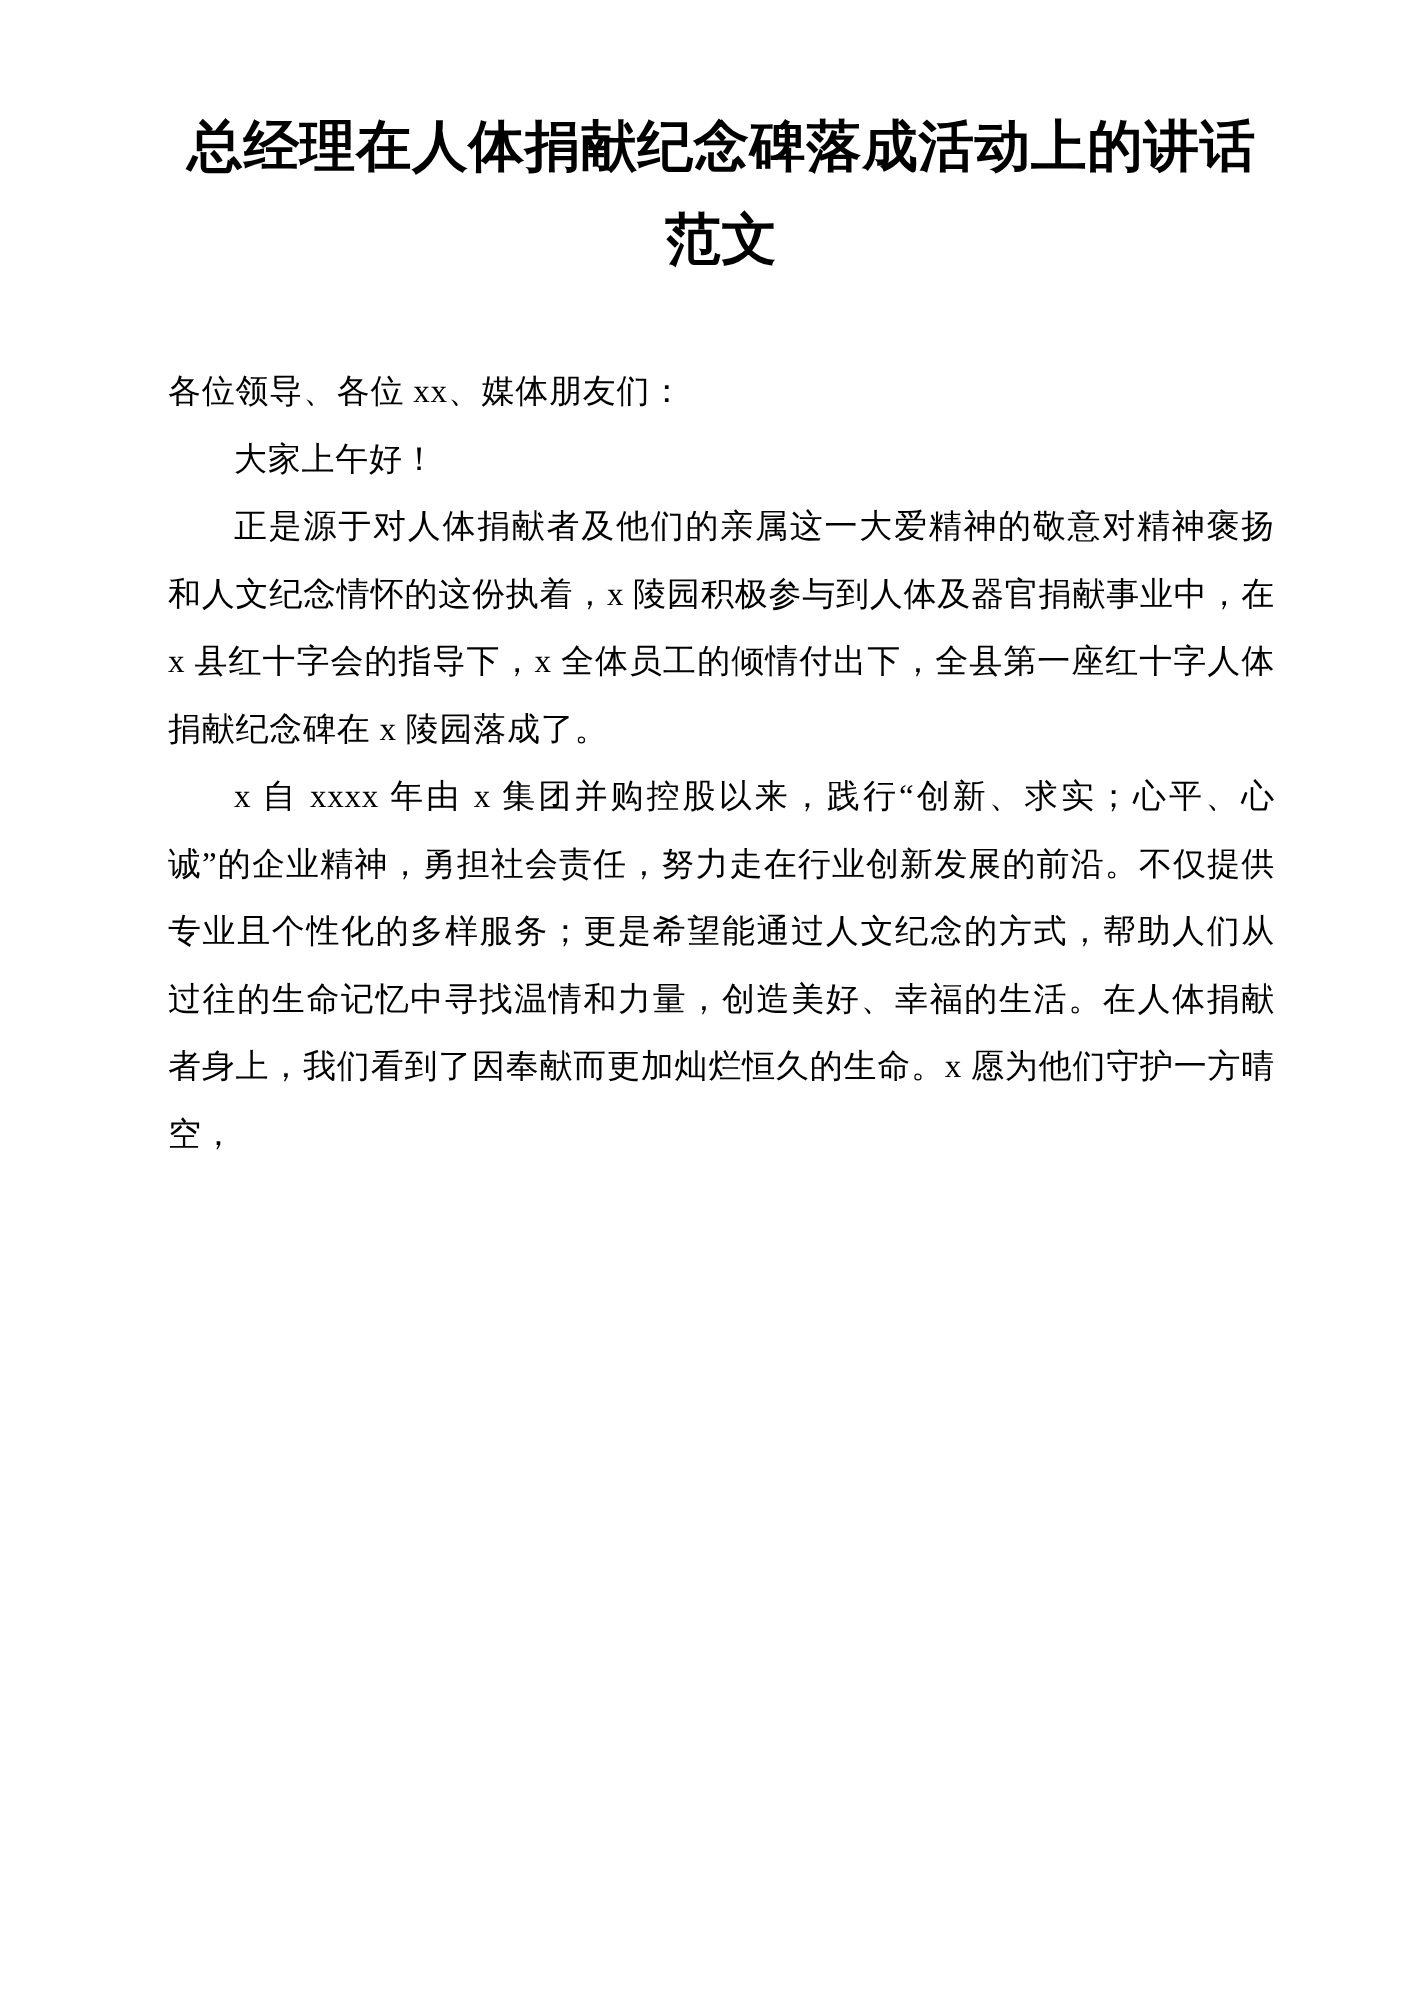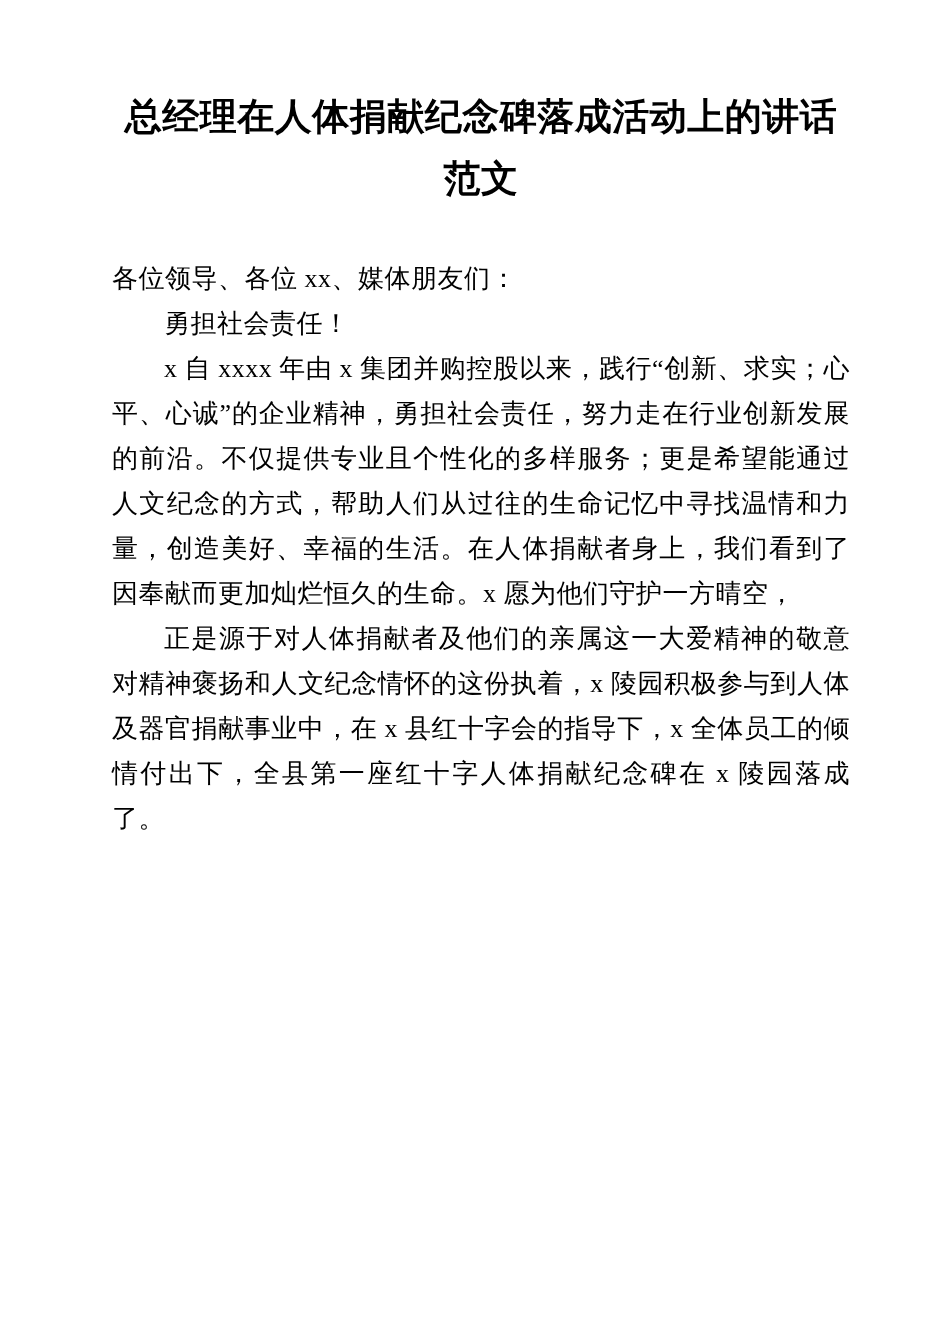--- a/index.html
+++ b/index.html
@@ -6,52 +6,52 @@
     margin: 0;
     padding: 0;
     background: #ffffff;
   }
   .page {
     position: relative;
     width: 950px;
     height: 1344px;
     box-sizing: border-box;
     background: #ffffff;
-    padding: 86px 100px 0 112px;
+    padding: 68px 100px 0 112px;
     overflow: hidden;
     font-family: "Liberation Serif", "DejaVu Serif", serif;
     color: #000000;
   }
   .doc-title {
     margin: 0 0 46px 0;
     font-size: 37px;
     line-height: 62px;
     font-weight: bold;
     text-align: center;
     letter-spacing: 0.5px;
     font-family: "Liberation Serif", "DejaVu Serif", serif;
   }
   .doc-body p {
     margin: 0;
-    font-size: 26px;
+    font-size: 22px;
     line-height: 45px;
     text-align: justify;
     text-justify: inter-ideograph;
     letter-spacing: 0.5px;
     font-weight: normal;
   }
   .doc-body p.indent {
     text-indent: 2em;
   }
 </style>
 </head>
 <body>
 
 <div class="page">
   <h1 class="doc-title">总经理在人体捐献纪念碑落成活动上的讲话范文</h1>
 
   <div class="doc-body">
     <p>各位领导、各位 xx、媒体朋友们：</p>
-    <p class="indent">勇担社会责任！</p>
+    <p class="indent">大家上午好！</p>
+    <p class="indent">正是源于对人体捐献者及他们的亲属这一大爱精神的敬意对精神褒扬和人文纪念情怀的这份执着，x 陵园积极参与到人体及器官捐献事业中，在 x 县红十字会的指导下，x 全体员工的倾情付出下，全县第一座红十字人体捐献纪念碑在 x 陵园落成了。</p>
     <p class="indent">x 自 xxxx 年由 x 集团并购控股以来，践行“创新、求实；心平、心诚”的企业精神，勇担社会责任，努力走在行业创新发展的前沿。不仅提供专业且个性化的多样服务；更是希望能通过人文纪念的方式，帮助人们从过往的生命记忆中寻找温情和力量，创造美好、幸福的生活。在人体捐献者身上，我们看到了因奉献而更加灿烂恒久的生命。x 愿为他们守护一方晴空，</p>
-    <p class="indent">正是源于对人体捐献者及他们的亲属这一大爱精神的敬意对精神褒扬和人文纪念情怀的这份执着，x 陵园积极参与到人体及器官捐献事业中，在 x 县红十字会的指导下，x 全体员工的倾情付出下，全县第一座红十字人体捐献纪念碑在 x 陵园落成了。</p>
   </div>
 </div>
 
 </body></html>

